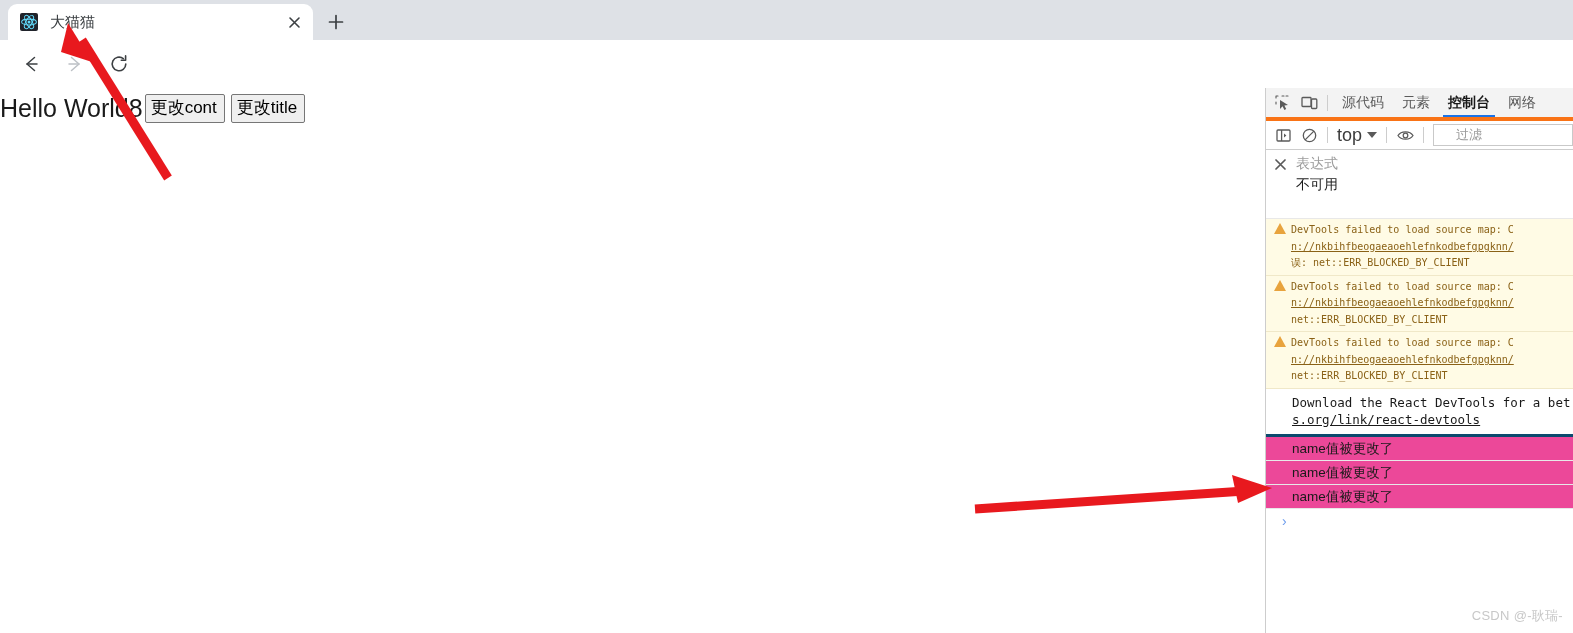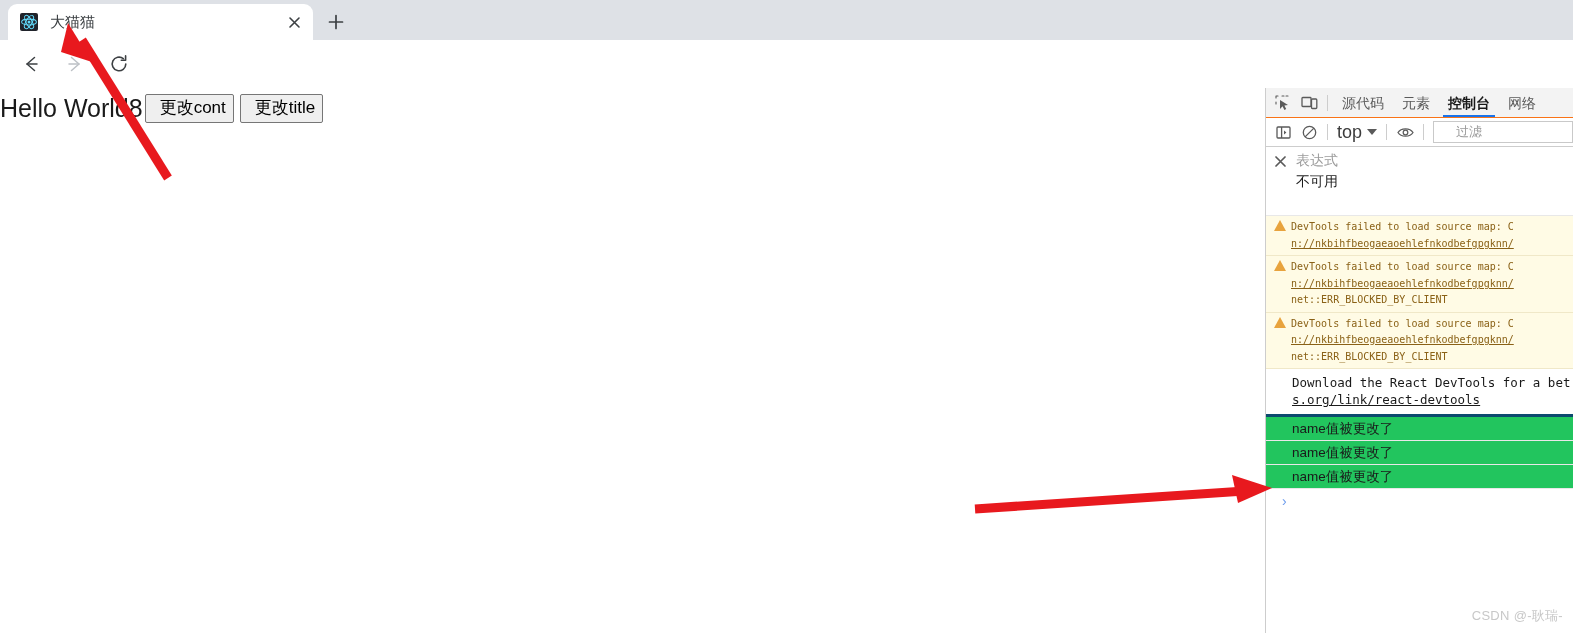--- a/index.html
+++ b/index.html
@@ -146,21 +146,21 @@
     white-space: nowrap;
     line-height: 32px;
   }
   .page-btn {
     font-family: "Liberation Sans", sans-serif;
     font-size: 17px;
     color: #000000;
     background: #efefef;
     border: 1px solid #767676;
     border-radius: 2px;
-    padding: 2px 7px 3px 14px;
+    padding: 2px 7px 3px 5px;
     margin-left: 2px;
     line-height: 22px;
     white-space: nowrap;
   }
   .page-btn.second { margin-left: 6px; }
 
   
   .devtools {
     position: absolute;
     left: 1265px; top: 88px;
@@ -169,23 +169,24 @@
     background: #ffffff;
     border-left: 1px solid #cdcdcd;
     box-sizing: border-box;
     overflow: hidden;
   }
   .dt-tabbar {
     position: relative;
     height: 29px;
     display: flex;
     align-items: center;
-    border-bottom: 1px solid #f97316;
+    border-bottom: 4px solid #f97316;
     background: #f3f3f3;
     white-space: nowrap;
+    font-family: Liberation Mono, monospace;
   }
   .dt-icon-btn {
     width: 26px;
     height: 26px;
     flex: 0 0 26px;
     display: flex;
     align-items: center;
     justify-content: center;
     color: #5a5a5a;
   }
@@ -331,21 +332,21 @@
     color: #1a1a1a;
     white-space: nowrap;
     overflow: hidden;
   }
   .msg-info-line a {
     color: #1a1a1a;
     text-decoration: underline;
   }
 
   .msg-log {
-    background: #22c55e;
+    background: #ec4899;
     border-bottom: 1px solid #e8e8e8;
     height: 23px;
     line-height: 23px;
     padding-left: 26px;
     font-size: 13.5px;
     color: #1a1a1a;
     white-space: nowrap;
     overflow: hidden;
   }
 
@@ -505,20 +506,21 @@
       <span class="dt-expr-label">表达式</span>
     </div>
     <div class="dt-expr-value">不可用</div>
   </div>
 
   <div class="console-list">
 
     <div class="msg-warn">
       <div class="msg-warn-line"><span class="warn-tri"></span><span>DevTools failed to load source map: C</span></div>
       <div class="msg-warn-line indent"><a href="#">n://nkbihfbeogaeaoehlefnkodbefgpgknn/</a></div>
+      <div class="msg-warn-line indent">误: net::ERR_BLOCKED_BY_CLIENT</div>
     </div>
 
     <div class="msg-warn">
       <div class="msg-warn-line"><span class="warn-tri"></span><span>DevTools failed to load source map: C</span></div>
       <div class="msg-warn-line indent"><a href="#">n://nkbihfbeogaeaoehlefnkodbefgpgknn/</a></div>
       <div class="msg-warn-line indent">net::ERR_BLOCKED_BY_CLIENT</div>
     </div>
 
     <div class="msg-warn">
       <div class="msg-warn-line"><span class="warn-tri"></span><span>DevTools failed to load source map: C</span></div>

